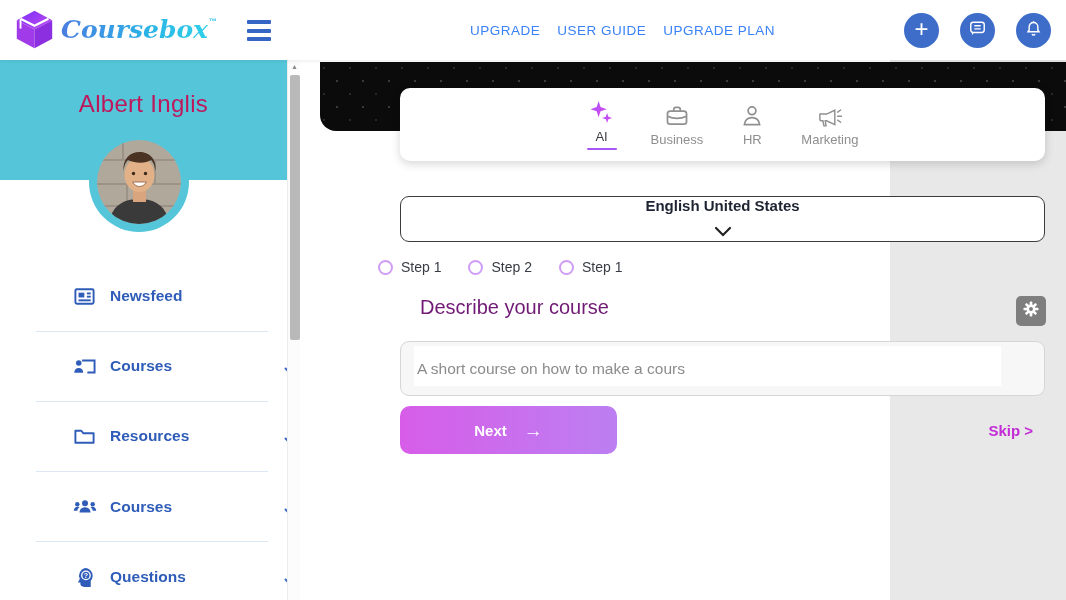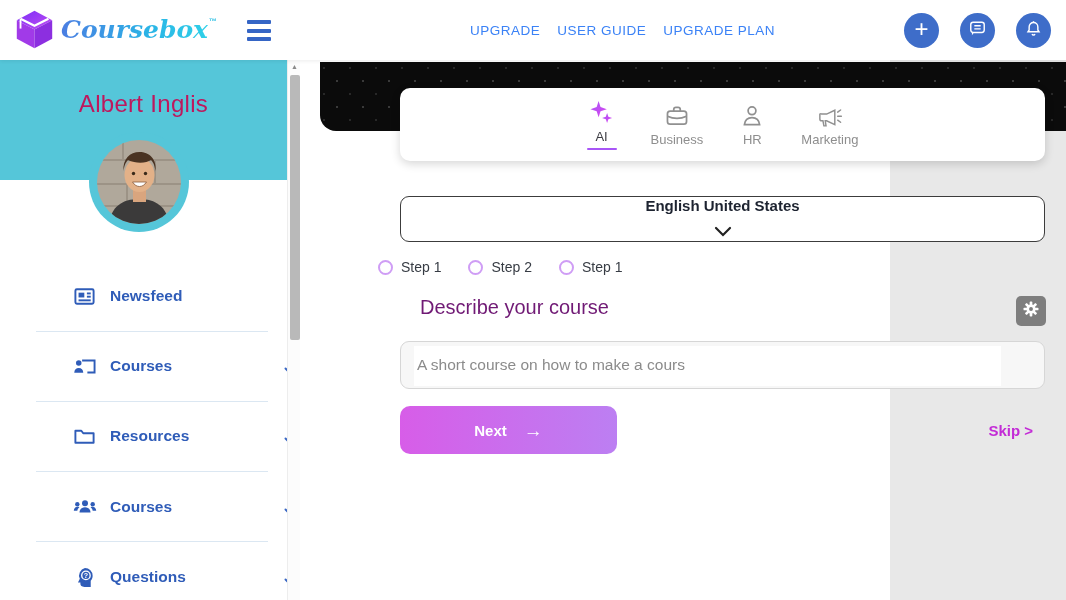--- a/index.html
+++ b/index.html
@@ -73,21 +73,21 @@
   .steps { position:absolute; left:378px; top:259px; display:flex; gap:27px; z-index:3; }
   .step { display:flex; align-items:center; gap:8px; cursor:pointer; }
   .radio { width:15px; height:15px; border-radius:50%; border:2px solid #cf9df5; background:#fff; }
   .step-label { font-size:14px; color:#373c44; }
 
   .section-heading { position:absolute; left:420px; top:296px; font-size:20px; font-weight:400;
     color:#701a75; z-index:3; }
   .gear-btn { position:absolute; left:1016px; top:296px; width:30px; height:30px; background:#7e7e7e;
     border-radius:5px; z-index:3; display:flex; align-items:center; justify-content:center; cursor:pointer; }
 
-  .course-input-wrap { position:absolute; left:400px; top:341px; width:645px; height:48px; background:#f7f7f7;
+  .course-input-wrap { position:absolute; left:400px; top:341px; width:645px; height:55px; background:#f7f7f7;
     border:1px solid #d6d6d6; border-radius:9px; z-index:3; }
   .input-highlight { position:absolute; left:13px; top:4px; width:587px; height:40px; background:#fff; }
   .course-input { position:absolute; left:0; top:0; width:100%; height:100%; background:transparent;
     border:none; outline:none; padding:0 16px; font-size:15.5px; color:#333;
     font-family:"Liberation Sans", sans-serif; }
   .course-input::placeholder { color:#8b8b8b; opacity:1; }
 
   .next-btn { position:absolute; left:400px; top:406px; width:217px; height:48px; border:none;
     border-radius:10px; background:linear-gradient(90deg,#d75de8 0%,#bc7ff2 100%); color:#fff;
     font-size:15px; font-weight:700; display:flex; align-items:center; justify-content:center; gap:17px;

